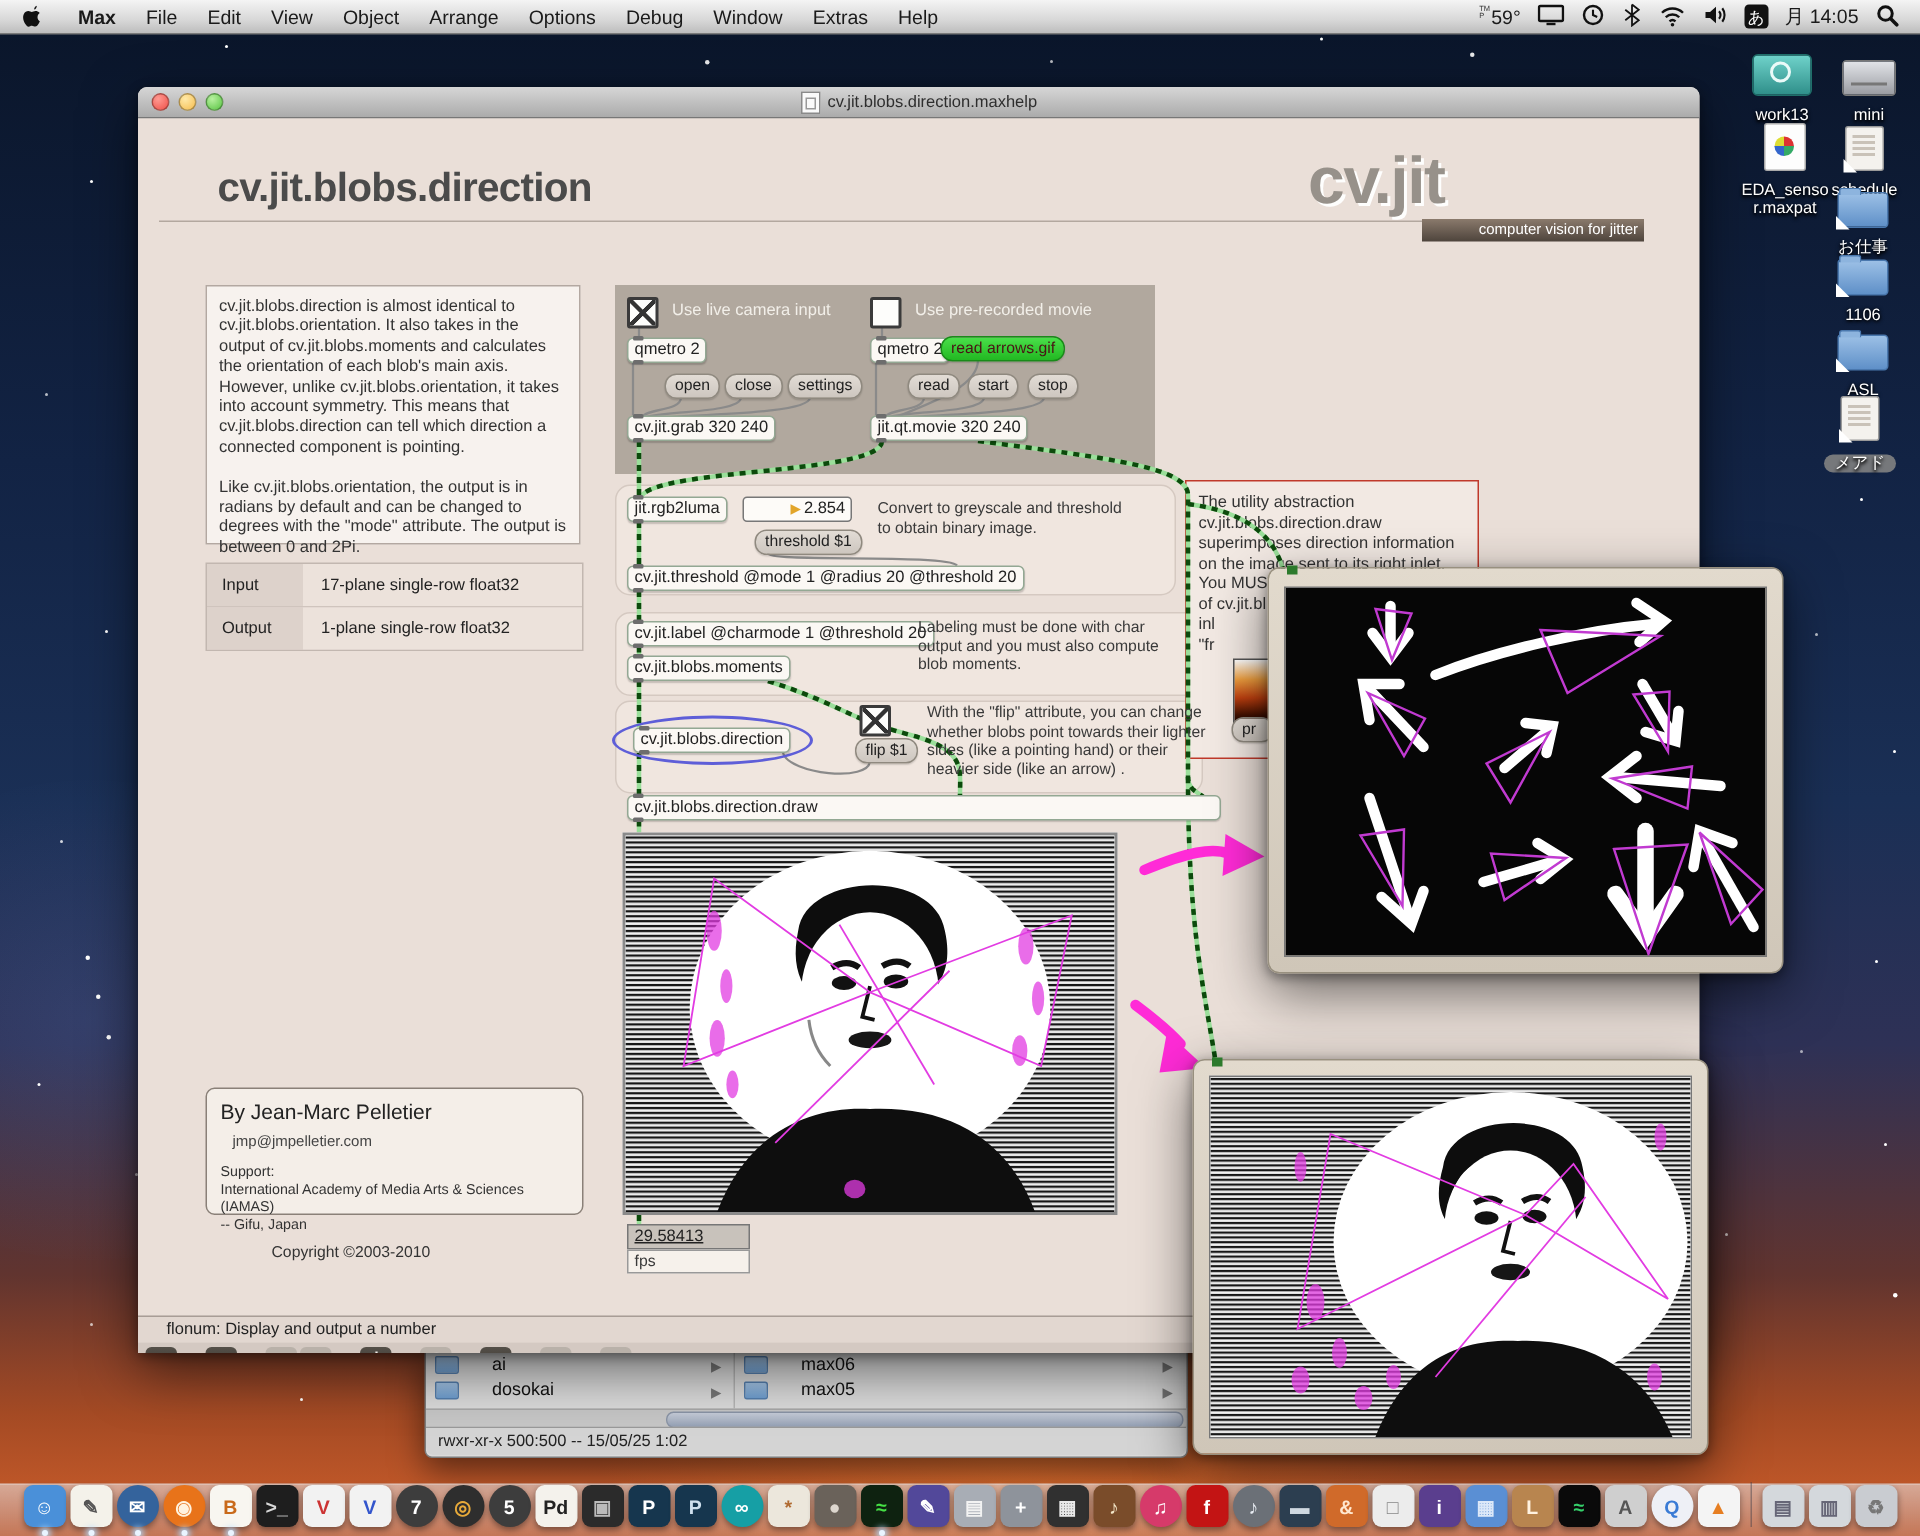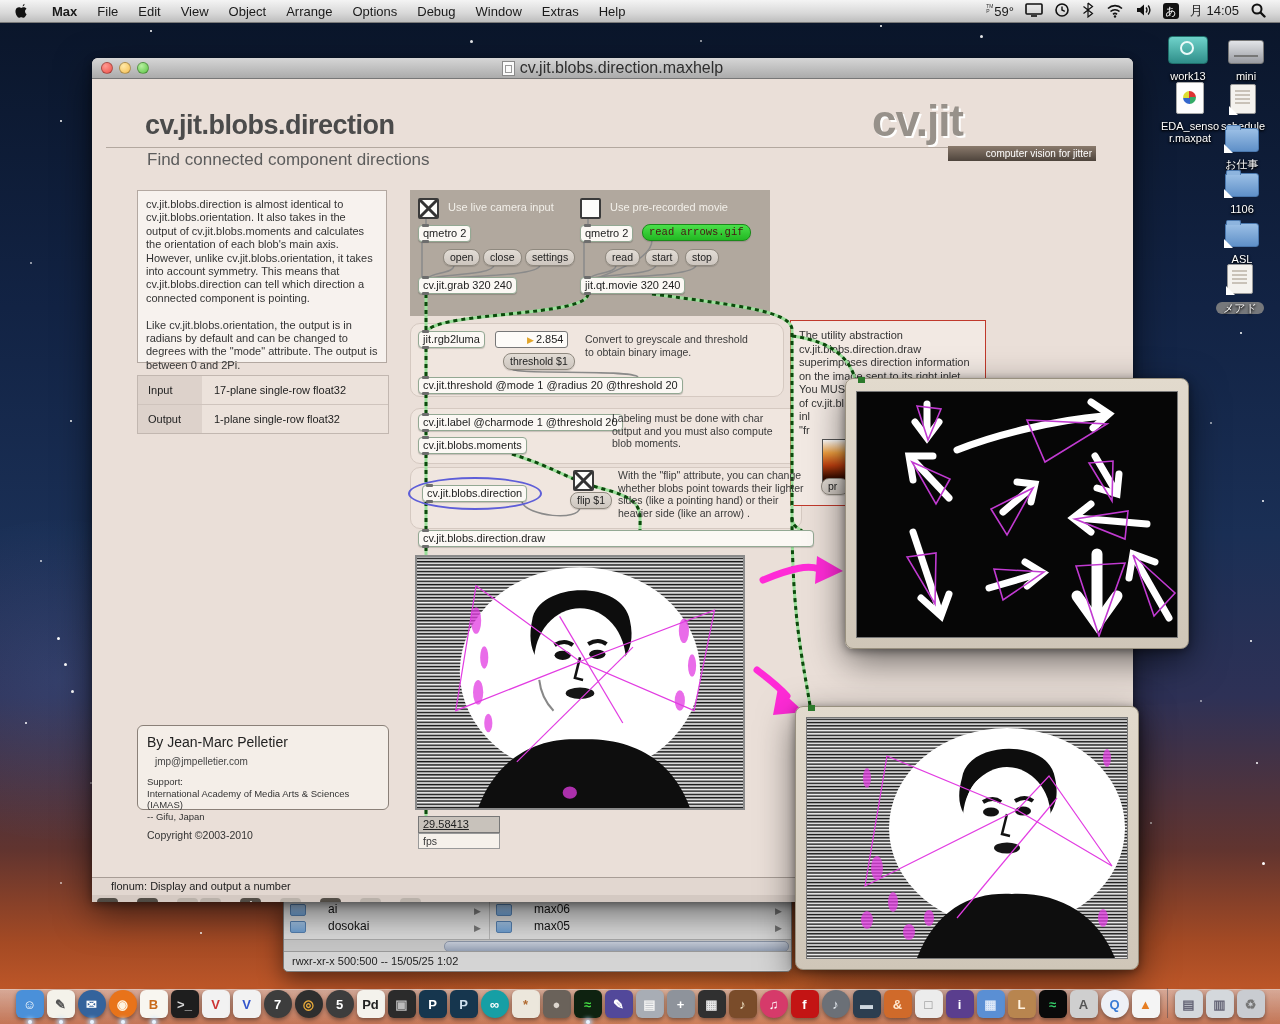--- a/index.html
+++ b/index.html
@@ -74,21 +74,21 @@
   
   .maxwin{position:absolute;left:92px;top:58px;width:1041px;height:844px;z-index:20;border-radius:6px 6px 4px 4px;
     background:#eadfd8;}
   .titlebar{position:absolute;left:0;top:0;width:100%;height:20px;border-radius:6px 6px 0 0;
     background:linear-gradient(#d6d6d6,#ababab);border-bottom:1px solid #777;display:flex;align-items:center;}
   .lights{display:flex;gap:6px;margin-left:9px;}
   .light{width:12px;height:12px;border-radius:50%;border:1px solid rgba(0,0,0,.3);box-sizing:border-box;}
   .l-red{background:radial-gradient(circle at 35% 30%,#ff9a92,#ee5048);}
   .l-yel{background:radial-gradient(circle at 35% 30%,#ffe9a8,#f5bd4f);}
   .l-grn{background:radial-gradient(circle at 35% 30%,#b8f0a0,#58c442);}
-  .wtitle{position:absolute;left:0;right:0;text-align:center;font-size:16px;color:#2e2e2e;display:flex;
+  .wtitle{position:absolute;left:0;right:0;text-align:center;font-size:11px;color:#2e2e2e;display:flex;
     justify-content:center;align-items:center;gap:5px;}
   .wticon{width:11px;height:13px;background:#fafafa;border:1px solid #8a8a8a;display:inline-block;position:relative;}
   .wticon::after{content:"";position:absolute;left:2px;top:3px;width:5px;height:6px;border:1px solid #999;}
   .content{position:absolute;left:0;top:20px;width:100%;height:824px;overflow:hidden;}
   .hline{position:absolute;left:14px;top:69px;width:990px;height:1px;background:#b3a89f;}
   .ptitle{position:absolute;left:53px;top:32px;font-size:27px;font-weight:bold;color:#4b4b4b;letter-spacing:-.5px;
     background:#eadfd8;padding-right:10px;z-index:2;}
   .psub{position:absolute;left:55px;top:72px;font-size:17px;color:#5c5c5c;z-index:2;}
   .cvlogo{position:absolute;left:780px;top:18px;font-size:44px;font-weight:bold;color:#97918a;z-index:2;
     text-shadow:2px 2px 0 rgba(255,255,255,.95);letter-spacing:-1px;}
@@ -290,21 +290,20 @@
       <span class="light l-grn"></span>
     </div>
     <div class="wtitle">
       <span class="wticon"></span>
       <span>cv.jit.blobs.direction.maxhelp</span>
     </div>
   </div>
   <div class="content">
     <div class="hline"></div>
     <div class="ptitle">cv.jit.blobs.direction</div>
-    <div class="psub">Find connected component directions</div>
     <div class="cvtag">computer vision for jitter</div>
     <div class="cvlogo">cv.jit</div>
 
     <div class="descbox preline">cv.jit.blobs.direction is almost identical to cv.jit.blobs.orientation. It also takes in the output of cv.jit.blobs.moments and calculates the orientation of each blob's main axis. However, unlike cv.jit.blobs.orientation, it takes into account symmetry. This means that cv.jit.blobs.direction can tell which direction a connected component is pointing.
 
 Like cv.jit.blobs.orientation, the output is in radians by default and can be changed to degrees with the "mode" attribute. The output is between 0 and 2Pi.</div>
 
     <div class="iotable">
       <div class="iorow">
         <div class="iolabel">Input</div>
@@ -374,21 +373,21 @@
         <path d="M488,429 C488,444 434,438 430,424"></path>
       </g>
     </svg>
 
     <div class="chk checked" style="left:326px;top:120px;"></div>
     <span class="paneltxt" style="left:356px;top:123px;">Use live camera input</span>
     <div class="chk" style="left:488px;top:120px;"></div>
     <span class="paneltxt" style="left:518px;top:123px;">Use pre-recorded movie</span>
     <div class="obj" style="left:326px;top:147px;">qmetro 2</div>
     <div class="obj" style="left:488px;top:147px;">qmetro 2</div>
-    <div class="msg green" style="left:550px;top:146px;font-family:Liberation Mono, monospace;">read arrows.gif</div>
+    <div class="msg green" style="left:535px;top:146px;">read arrows.gif</div>
     <div class="msg" style="left:351px;top:171px;">open</div>
     <div class="msg" style="left:391px;top:171px;">close</div>
     <div class="msg" style="left:433px;top:171px;text-align:right;">settings</div>
     <div class="msg" style="left:513px;top:171px;">read</div>
     <div class="msg" style="left:553px;top:171px;">start</div>
     <div class="msg" style="left:593px;top:171px;">stop</div>
     <div class="obj" style="left:326px;top:199px;">cv.jit.grab 320 240</div>
     <div class="obj" style="left:488px;top:199px;">jit.qt.movie 320 240</div>
 
     <div class="obj" style="left:326px;top:253px;">jit.rgb2luma</div>
@@ -450,21 +449,21 @@
 
     <div class="numdisp" style="left:326px;top:738px;width:72px;text-decoration:underline;">29.58413</div>
     <div class="cmt" style="left:326px;top:755px;width:72px;height:14px;background:#f6f1eb;border:1px solid #999;padding:0 4px;line-height:15px;">fps</div>
 
     <div style="position:absolute;left:45px;top:647px;width:252px;height:85px;background:#f4eee8;border:1px solid #8a8078;border-radius:6px;padding:7px 9px;box-sizing:border-box;z-index:3;">
       <span style="font-size:14px;color:#222;">By Jean-Marc Pelletier</span>
       <span style="font-size:10px;color:#444;margin-left:8px;">jmp@jmpelletier.com</span>
       <div class="preline" style="font-size:9.5px;line-height:11.5px;color:#333;margin-top:7px;">Support:
 International Academy of Media Arts &amp; Sciences (IAMAS)
 -- Gifu, Japan</div>
-      <div style="font-size:10.5px;color:#333;margin-top:7px;">Copyright ©2003-2010</div>
+      <div style="font-size:10.5px;color:#333;margin-top:7px;margin-left:34px;">Copyright ©2003-2010</div>
     </div>
 
     <svg class="pinks" width="1041" height="844" viewBox="0 0 1041 844">
       <g stroke="#ff2bd7" stroke-width="7" stroke-linecap="round" fill="none">
         <path d="M671,502 C700,490 716,487 727,491"></path>
         <path d="M665,592 C677,601 688,610 695,618"></path>
       </g>
       <g fill="#ff2bd7">
         <polygon points="725,478 751,493 723,506"></polygon>
         <polygon points="686,610 712,634 681,637"></polygon>

